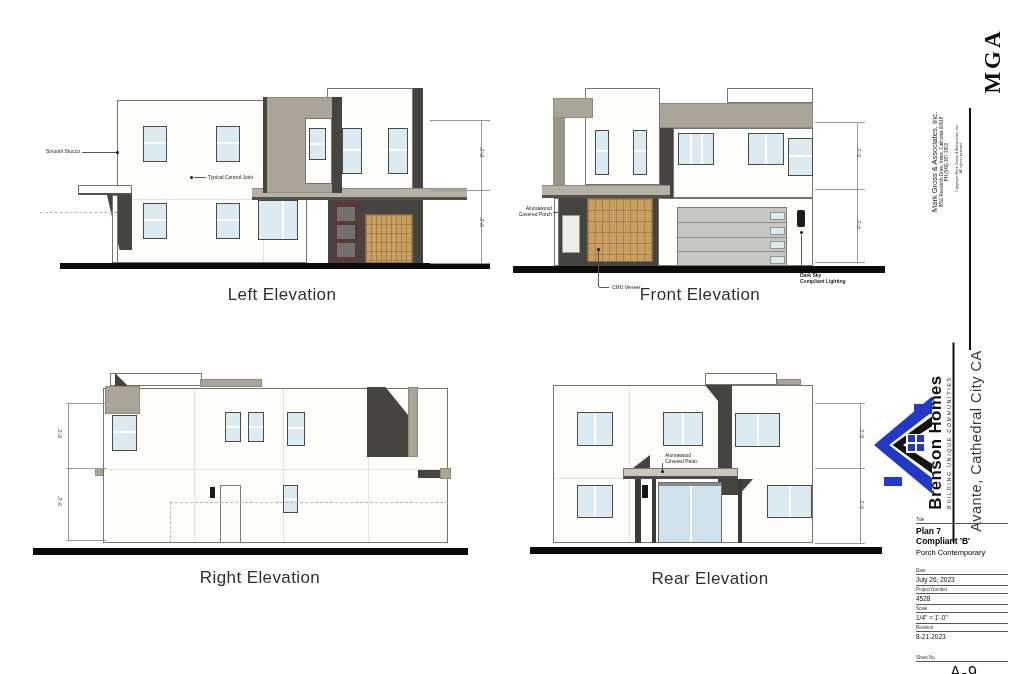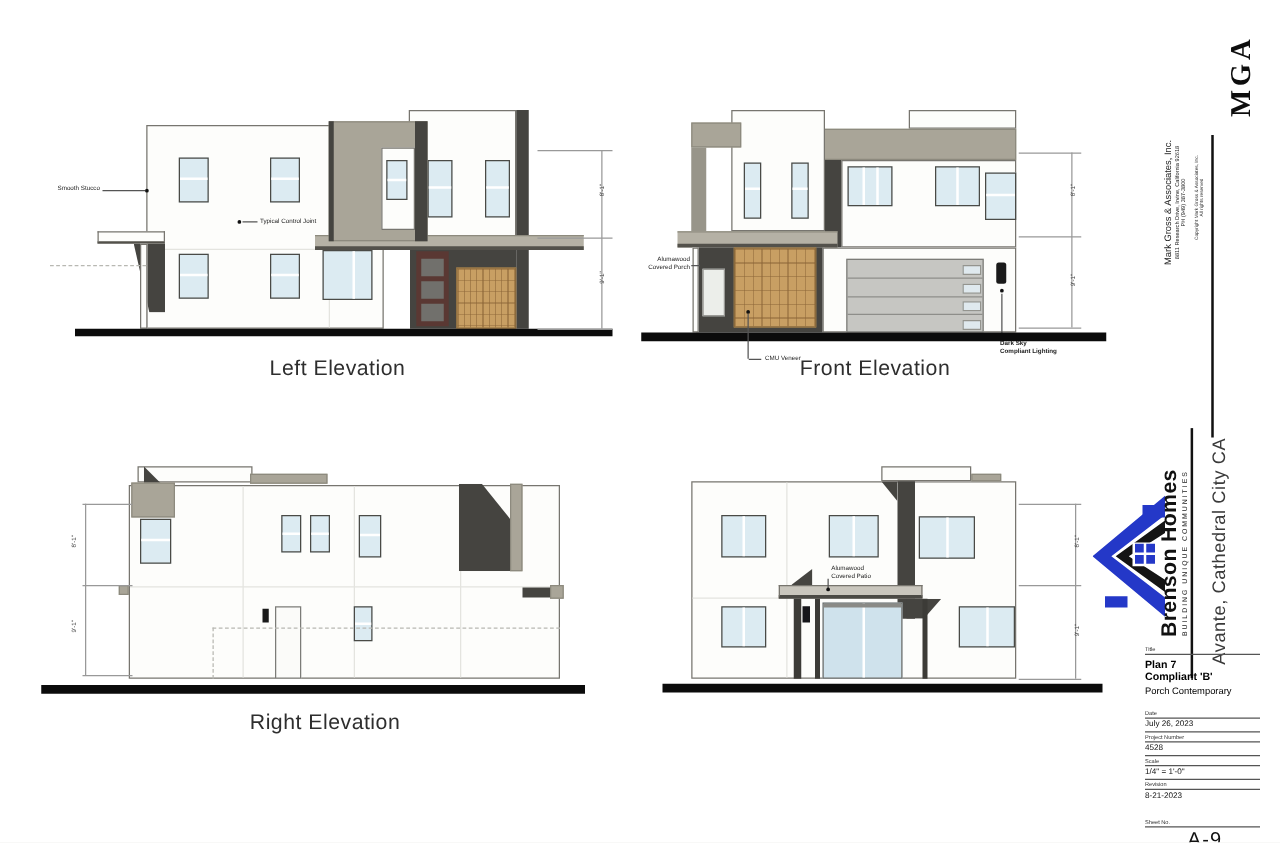--- a/index.html
+++ b/index.html
@@ -92,21 +92,21 @@
     <div class="tick" style="left:390px;top:105px;width:60px"></div>
     <div class="tick" style="left:390px;top:178px;width:60px"></div>
     <div class="dimlab" style="left:432px;top:64px">8'-1"</div>
     <div class="dimlab" style="left:432px;top:134px">9'-1"</div>
     <div class="lab" style="left:6px;top:63px">Smooth Stucco</div>
     <div class="lead" style="left:42px;top:67px;width:34px"></div>
     <div class="dot" style="left:76px;top:66px"></div>
     <div class="dot" style="left:150px;top:91px"></div>
     <div class="lead" style="left:154px;top:92px;width:12px"></div>
     <div class="lab" style="left:168px;top:89px">Typical Control Joint</div>
-    <div class="etitle" style="left:0;top:200px;width:460px">Left Elevation</div>
+    <div class="etitle" style="left:12px;top:200px;width:460px">Left Elevation</div>
   </div>
 
   <div class="abs" style="left:510px;top:85px;width:380px;height:225px">
     <div class="w" style="left:217px;top:3px;width:86px;height:15px"></div>
     <div class="taupe" style="left:140px;top:18px;width:163px;height:25px"></div>
     <div class="w" style="left:163px;top:43px;width:140px;height:70px"></div>
     <div class="win" style="left:168px;top:48px;width:36px;height:32px">
         <i class="mv" style="left:33%"></i>
         <i class="mv" style="left:66%"></i>
       </div>
@@ -253,20 +253,21 @@
     </div>
     <div class="leadv" style="left:132px;top:98px;height:8px"></div>
     <div class="dot" style="left:131px;top:105px"></div>
     <div class="ground" style="left:0;top:182px;width:352px;height:7px"></div>
     <div class="dimv" style="left:330px;top:38px;height:140px"></div>
     <div class="tick" style="left:285px;top:38px;width:50px"></div>
     <div class="tick" style="left:285px;top:103px;width:50px"></div>
     <div class="tick" style="left:285px;top:178px;width:50px"></div>
     <div class="dimlab" style="left:322px;top:65px">8'-1"</div>
     <div class="dimlab" style="left:322px;top:136px">9'-1"</div>
+    <div class="etitle" style="left:0;top:204px;width:360px">Rear Elevation</div>
   </div>
 
   <div class="rot" style="left:943px;top:48px;width:100px;height:26px;font-family:'Liberation Serif',serif;font-size:23px;font-weight:bold;letter-spacing:3px;color:#0d0d0d;border:none">MGA</div>
 
   <div class="rot" style="left:882px;top:150px;width:120px;height:24px;color:#222">
     <div style="font-size:7.5px">Mark Gross &amp; Associates, Inc.</div>
     <div style="font-size:4.5px">8811 Research Drive, Irvine, California  92618</div>
     <div style="font-size:4.5px">PH (949) 387-3800</div>
   </div>
   <div class="rot" style="left:915px;top:153px;width:90px;height:10px;color:#333">

